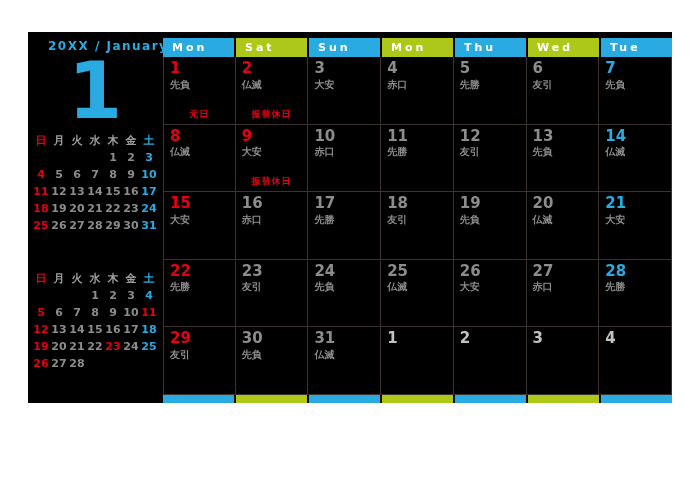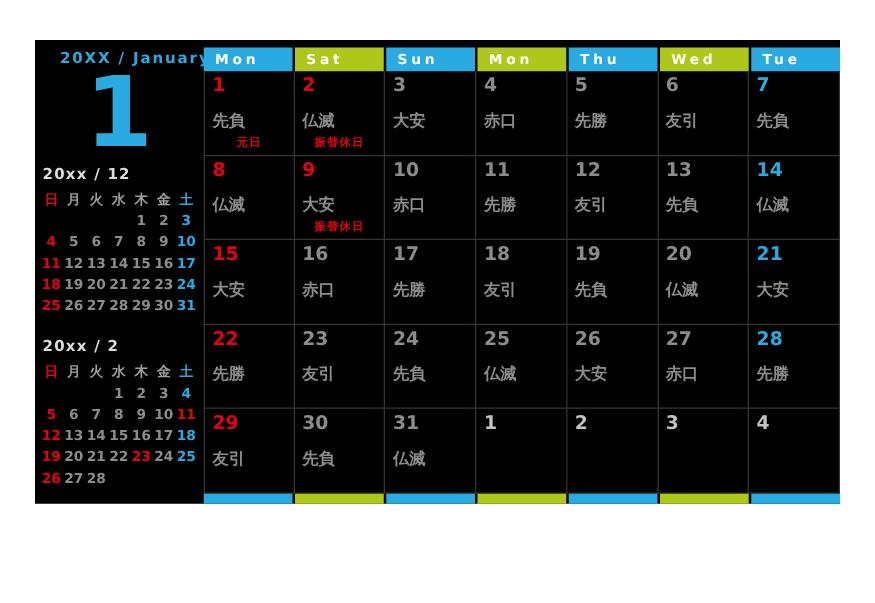--- a/index.html
+++ b/index.html
@@ -22,37 +22,36 @@
   
   .main{position:absolute;left:135px;top:6px;width:509px;height:365px;}
   .dow-row{display:grid;grid-template-columns:repeat(7,1fr);gap:2px;height:19px;}
   .dow{color:#fff;font-size:11px;letter-spacing:3px;line-height:19px;padding-left:9px;box-sizing:border-box;}
   .grid{position:absolute;left:0;top:19px;width:509px;height:338px;
         display:grid;grid-template-columns:repeat(7,1fr);grid-template-rows:repeat(5,1fr);}
   .cell{position:relative;box-sizing:border-box;padding:3px 0 0 6px;
         border-right:1px solid #3a3330;border-bottom:1px solid #3a3330;}
   .cell:nth-child(7n+1){border-left:1px solid #3a3330;}
   .date{font-size:15px;line-height:1.1;display:block;}
-  .rokuyo{font-size:13px;margin-top:11px;display:block;}
+  .rokuyo{font-size:10px;margin-top:1px;display:block;}
   .holiday{position:absolute;left:0;right:0;bottom:3px;text-align:center;font-size:9px;letter-spacing:1px;}
   .footer{position:absolute;left:0;top:357px;width:509px;height:8px;
           display:grid;grid-template-columns:repeat(7,1fr);gap:2px;}
   .stripe{height:8px;}
 </style>
 </head>
 <body>
 
 <div class="board">
 
   <div class="left-panel">
     <div class="panel-title" style="color: rgb(41, 171, 226);">20XX / January</div>
     <div class="big-month" style="color: rgb(41, 171, 226);">1</div>
 
     <div class="mini mini-dec">
-      <div class="mini-title" style="color: rgb(220, 220, 220);">20xx / 12</div>
       <div class="mini-grid">
           <div class="" style="color: rgb(230, 0, 18);">日</div>
           <div class="" style="color: rgb(158, 158, 158);">月</div>
           <div class="" style="color: rgb(158, 158, 158);">火</div>
           <div class="" style="color: rgb(158, 158, 158);">水</div>
           <div class="" style="color: rgb(158, 158, 158);">木</div>
           <div class="" style="color: rgb(158, 158, 158);">金</div>
           <div class="" style="color: rgb(41, 171, 226);">土</div>
           <div class=""></div>
           <div class=""></div>
@@ -86,21 +85,20 @@
           <div class="" style="color: rgb(140, 140, 140);">26</div>
           <div class="" style="color: rgb(140, 140, 140);">27</div>
           <div class="" style="color: rgb(140, 140, 140);">28</div>
           <div class="" style="color: rgb(140, 140, 140);">29</div>
           <div class="" style="color: rgb(140, 140, 140);">30</div>
           <div class="" style="color: rgb(41, 171, 226);">31</div>
         </div>
     </div>
 
     <div class="mini mini-feb">
-      <div class="mini-title" style="color: rgb(220, 220, 220);">20xx / 2</div>
       <div class="mini-grid">
           <div class="" style="color: rgb(230, 0, 18);">日</div>
           <div class="" style="color: rgb(158, 158, 158);">月</div>
           <div class="" style="color: rgb(158, 158, 158);">火</div>
           <div class="" style="color: rgb(158, 158, 158);">水</div>
           <div class="" style="color: rgb(158, 158, 158);">木</div>
           <div class="" style="color: rgb(158, 158, 158);">金</div>
           <div class="" style="color: rgb(41, 171, 226);">土</div>
           <div class=""></div>
           <div class=""></div>

